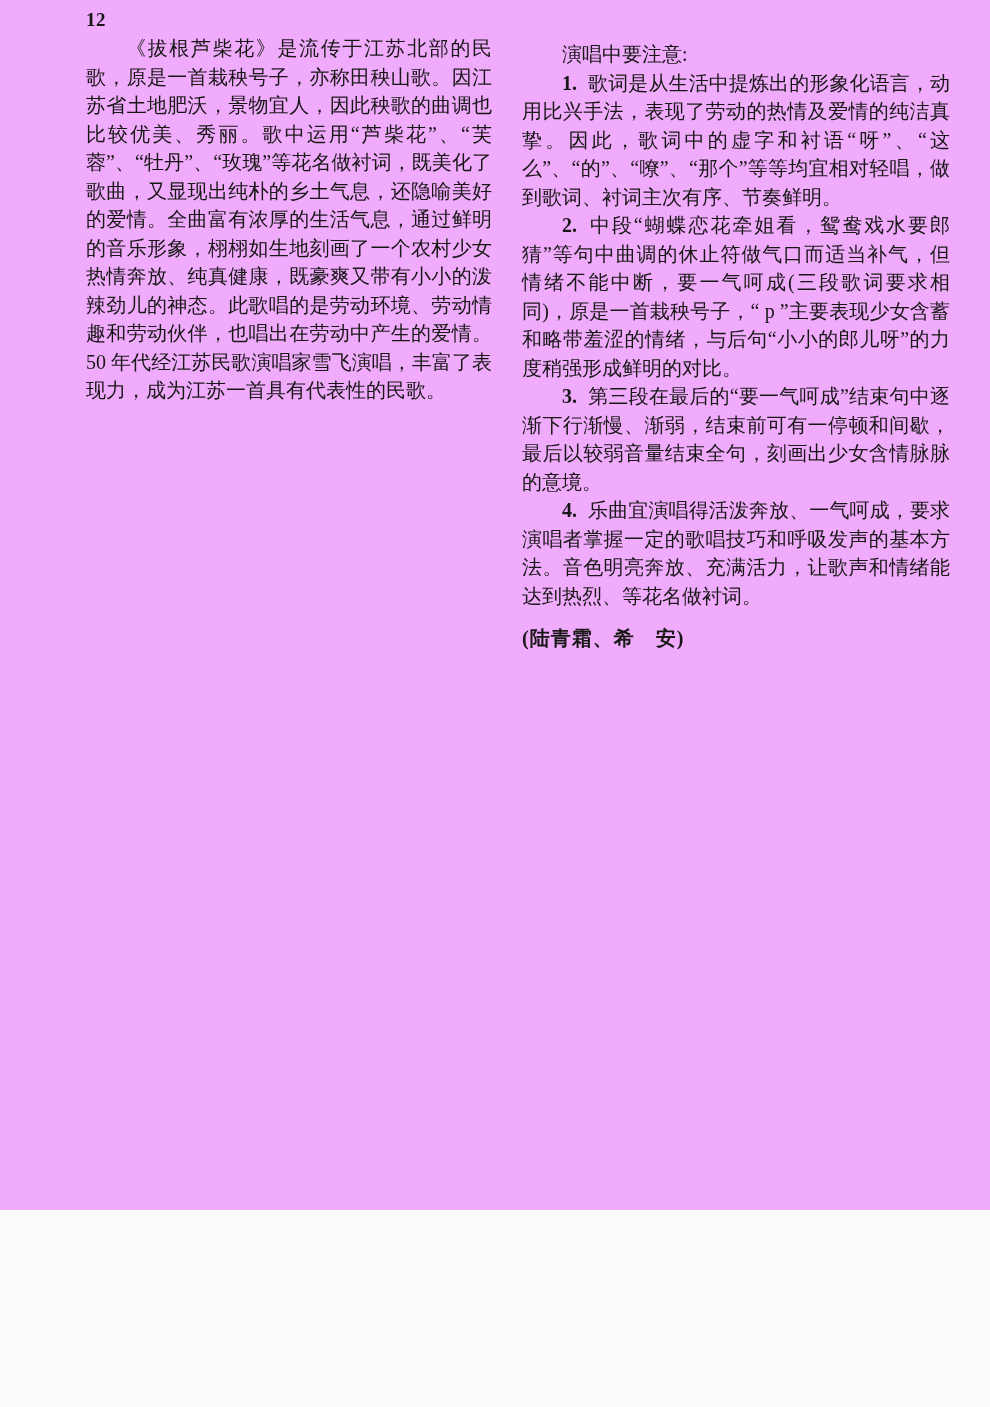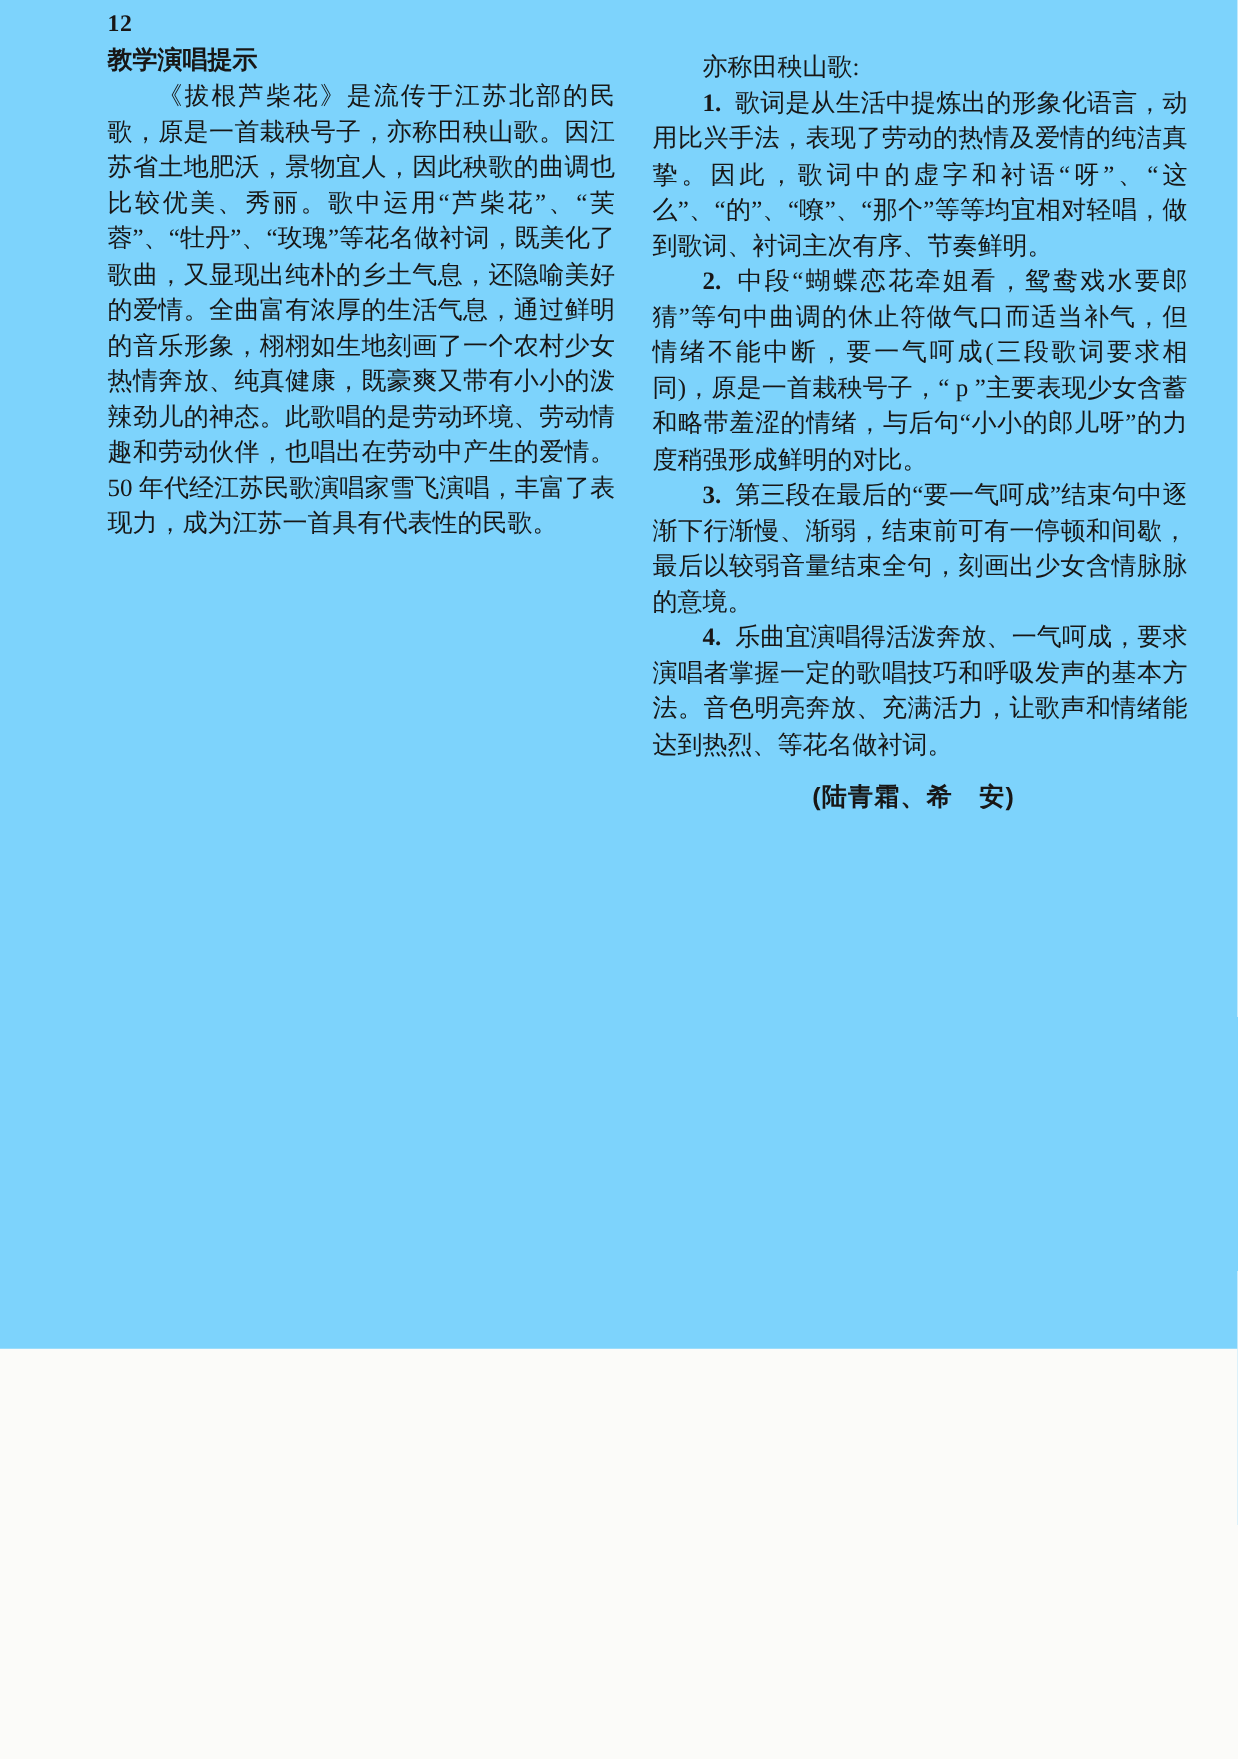--- a/index.html
+++ b/index.html
@@ -6,22 +6,22 @@
   html, body { background: #fbfbf9; }
   body {
     width: 990px;
     height: 1407px;
     font-family: "Liberation Serif", "DejaVu Serif", serif;
     color: #181716;
   }
   .page {
     position: relative;
     width: 990px;
-    height: 1079px;
-    background: #7dd3fc;
+    height: 1210px;
+    background: #f0abfc;
     padding: 6px 40px 0 86px;
     overflow: hidden;
   }
   .columns {
     display: flex;
     gap: 30px;
     align-items: flex-start;
   }
   .col {
     font-size: 20px;
@@ -44,43 +44,42 @@
   .para {
     text-align: justify;
     text-justify: inter-ideograph;
   }
   .indent { text-indent: 2em; }
   .item .num {
     font-weight: bold;
     margin-right: 0.55em;
   }
   .signature {
-    font-family: Liberation Sans, sans-serif;
+    font-family: Liberation Serif, serif;
     font-weight: bold;
     font-size: 20px;
-    text-align: center;
+    text-align: left;
     padding-right: 10px;
     margin-top: 14px;
     letter-spacing: 1px;
   }
 </style>
 </head>
 <body>
 
 <div class="page">
   <div class="columns">
 
     <div class="col col-left">
       <div class="page-number">12</div>
-      <div class="heading">教学演唱提示</div>
       <p class="para indent">《拔根芦柴花》是流传于江苏北部的民歌，原是一首栽秧号子，亦称田秧山歌。因江苏省土地肥沃，景物宜人，因此秧歌的曲调也比较优美、秀丽。歌中运用“芦柴花”、“芙蓉”、“牡丹”、“玫瑰”等花名做衬词，既美化了歌曲，又显现出纯朴的乡土气息，还隐喻美好的爱情。全曲富有浓厚的生活气息，通过鲜明的音乐形象，栩栩如生地刻画了一个农村少女热情奔放、纯真健康，既豪爽又带有小小的泼辣劲儿的神态。此歌唱的是劳动环境、劳动情趣和劳动伙伴，也唱出在劳动中产生的爱情。 50 年代经江苏民歌演唱家雪飞演唱，丰富了表现力，成为江苏一首具有代表性的民歌。</p>
     </div>
 
     <div class="col col-right">
-      <p class="para indent">亦称田秧山歌:</p>
+      <p class="para indent">演唱中要注意:</p>
 
       <p class="para indent item">
         <span class="num">1.</span><span>歌词是从生活中提炼出的形象化语言，动用比兴手法，表现了劳动的热情及爱情的纯洁真挚。因此，歌词中的虚字和衬语“呀”、“这么”、“的”、“嘹”、“那个”等等均宜相对轻唱，做到歌词、衬词主次有序、节奏鲜明。</span>
       </p>
 
       <p class="para indent item">
         <span class="num">2.</span><span>中段“蝴蝶恋花牵姐看，鸳鸯戏水要郎猜”等句中曲调的休止符做气口而适当补气，但情绪不能中断，要一气呵成(三段歌词要求相同)，原是一首栽秧号子，“ p ”主要表现少女含蓄和略带羞涩的情绪，与后句“小小的郎儿呀”的力度稍强形成鲜明的对比。</span>
       </p>
 
       <p class="para indent item">

